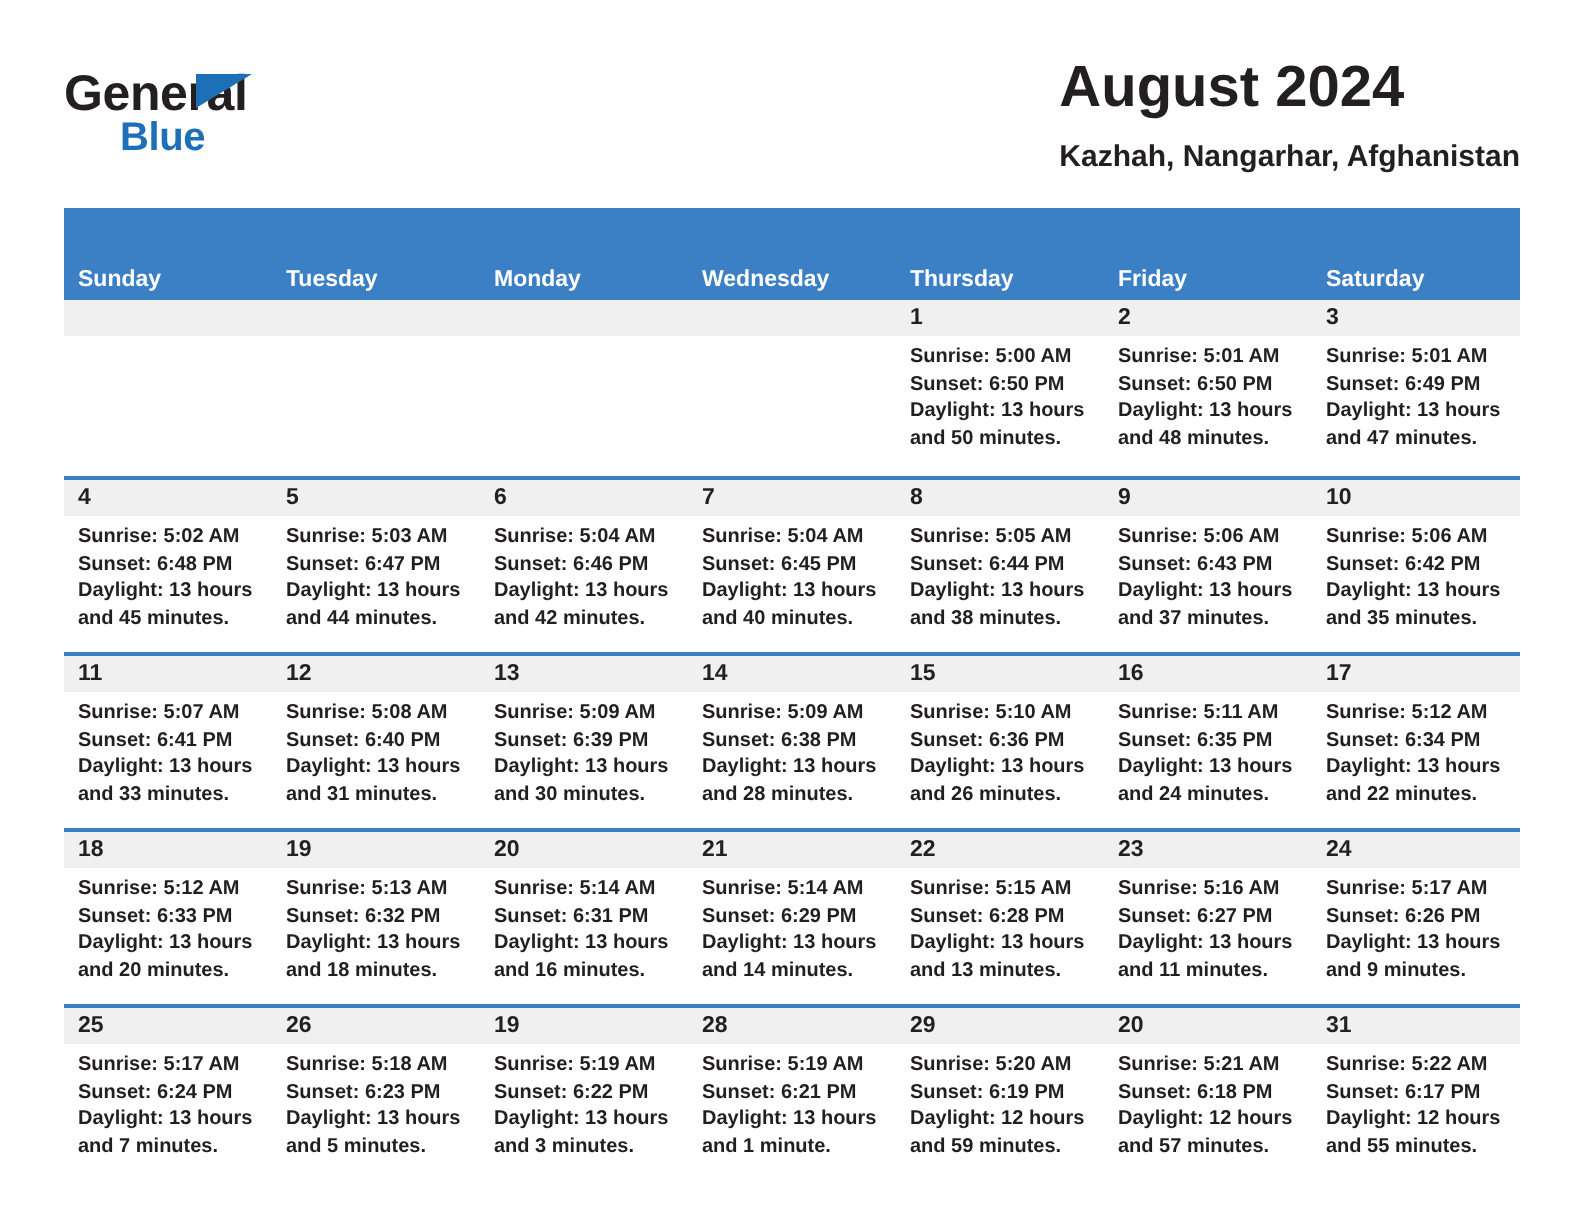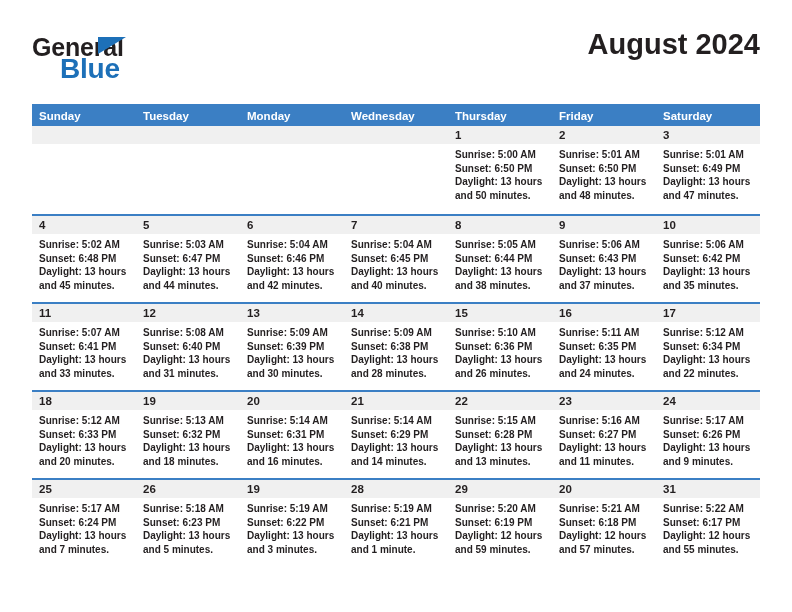--- a/index.html
+++ b/index.html
@@ -53,21 +53,21 @@
     top: 3px;
     width: 0;
     height: 0;
     border-left: 28px solid #1d70b8;
     border-bottom: 17px solid transparent;
   }
   .logo-blue {
     position: absolute;
     left: 28px;
     top: 22px;
-    font-size: 28px;
+    font-size: 20px;
     color: #1d70b8;
     line-height: 26px;
     letter-spacing: -0.2px;
   }
   .title-wrap {
     position: absolute;
     right: 0;
     top: 0;
   }
   .cal-title {
@@ -97,20 +97,21 @@
   }
   .dow-cell {
     flex: 1 1 0;
     box-sizing: border-box;
     padding: 4px 0 4px 7px;
     font-size: 11.5px;
     color: #ffffff;
     line-height: 16px;
     height: 22px;
     white-space: nowrap;
+    margin-top: 24px;
   }
   .week-row {
     display: flex;
     border-top: 2px solid #3b7fc4;
     height: 88px;
     box-sizing: border-box;
     background: #ffffff;
   }
   .week-row.first {
     border-top: none;
@@ -152,20 +153,21 @@
   <div class="header">
 
     <div class="logo">
       <span class="logo-general">General</span>
       <span class="logo-tri"></span>
       <span class="logo-blue">Blue</span>
     </div>
 
     <div class="title-wrap">
       <div class="cal-title">August 2024</div>
+      <div class="cal-subtitle">Kazhah, Nangarhar, Afghanistan</div>
     </div>
 
   </div>
 
   <div class="calendar">
 
     <div class="dow-row">
       <div class="dow-cell">Sunday</div>
       <div class="dow-cell">Tuesday</div>
       <div class="dow-cell">Monday</div>

